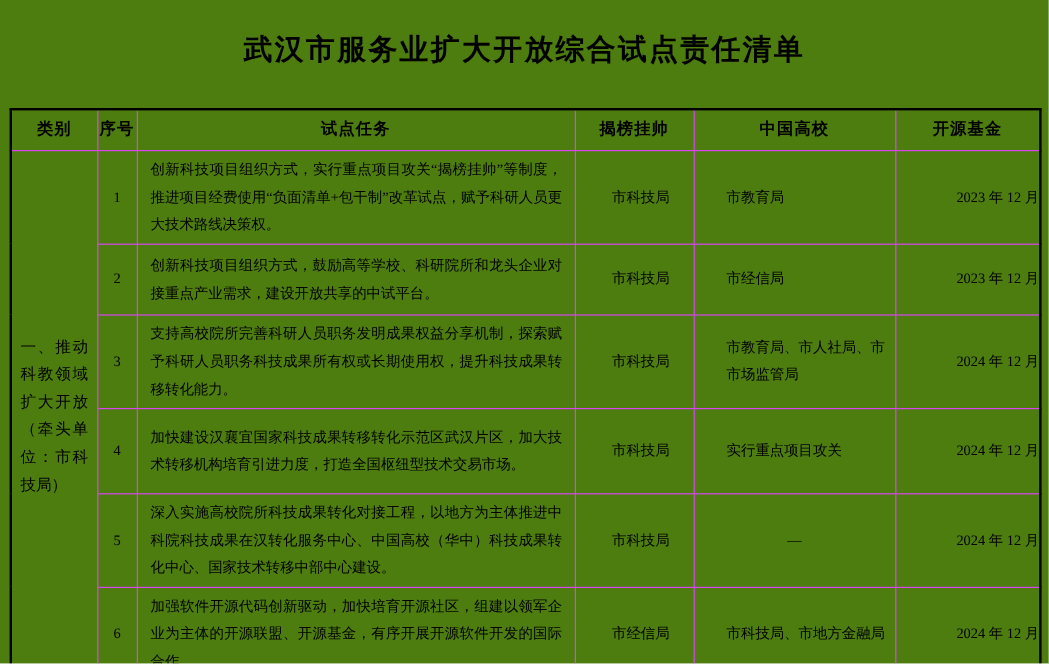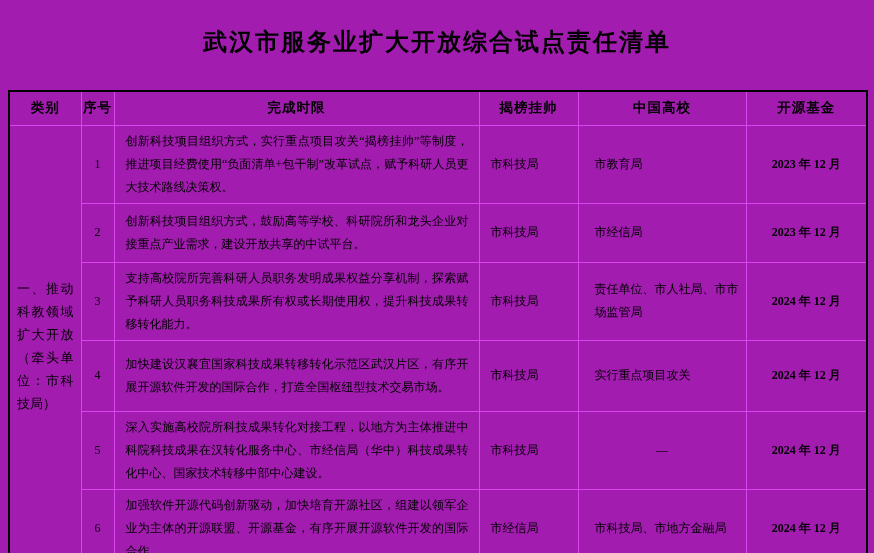--- a/index.html
+++ b/index.html
@@ -6,21 +6,21 @@
     margin: 0;
     padding: 0;
     background: #ffffff;
     color: #000000;
     font-family: "Liberation Serif", serif;
   }
   .page {
     position: relative;
     width: 874px;
     height: 553px;
-    background: #a21caf;
+    background: #4d7c0f;
     overflow: hidden;
   }
   .title {
     margin: 27px 0 0 0;
     text-align: center;
     font-family: "Liberation Sans", sans-serif;
     font-weight: bold;
     font-size: 24px;
     letter-spacing: 2px;
     line-height: 30px;
@@ -62,24 +62,24 @@
     padding: 4px 7px;
     font-size: 13px;
     line-height: 23px;
   }
   td.no   { text-align: center; }
   td.task {
     text-align: justify;
     text-justify: inter-ideograph;
     padding: 4px 10px 4px 11px;
   }
-  td.lead { padding-left: 11px; text-align: left; }
-  td.resp { padding-left: 16px;  padding-right: 6px; text-align: left; }
+  td.lead { padding-left: 11px; text-align: center; }
+  td.resp { padding-left: 27px;  padding-right: 6px; text-align: left; }
   td.resp.center { padding-left: 0; padding-right: 0; text-align: center; }
-  td.date { text-align: center; font-weight: bold; }
+  td.date { text-align: right; }
 </style>
 </head>
 <body>
 
 <div class="page">
 
   <h1 class="title">武汉市服务业扩大开放综合试点责任清单</h1>
 
   <table class="doc-table">
     <colgroup>
@@ -87,21 +87,21 @@
       <col style="width:33px">
       <col style="width:365px">
       <col style="width:99px">
       <col style="width:168px">
       <col style="width:121px">
     </colgroup>
     <thead>
       <tr class="hdr">
         <th>类别</th>
         <th>序号</th>
-        <th>完成时限</th>
+        <th>试点任务</th>
         <th>揭榜挂帅</th>
         <th>中国高校</th>
         <th>开源基金</th>
       </tr>
     </thead>
     <tbody>
       <tr class="row-h1">
         <td class="cat" rowspan="6">一、推动科教领域扩大开放（牵头单位：市科技局）</td>
         <td class="no">1</td>
         <td class="task">创新科技项目组织方式，实行重点项目攻关“揭榜挂帅”等制度，推进项目经费使用“负面清单+包干制”改革试点，赋予科研人员更大技术路线决策权。</td>
@@ -113,33 +113,33 @@
         <td class="no">2</td>
         <td class="task">创新科技项目组织方式，鼓励高等学校、科研院所和龙头企业对接重点产业需求，建设开放共享的中试平台。</td>
         <td class="lead">市科技局</td>
         <td class="resp">市经信局</td>
         <td class="date">2023 年 12 月</td>
       </tr>
       <tr class="row-h3">
         <td class="no">3</td>
         <td class="task">支持高校院所完善科研人员职务发明成果权益分享机制，探索赋予科研人员职务科技成果所有权或长期使用权，提升科技成果转移转化能力。</td>
         <td class="lead">市科技局</td>
-        <td class="resp">责任单位、市人社局、市市场监管局</td>
+        <td class="resp">市教育局、市人社局、市市场监管局</td>
         <td class="date">2024 年 12 月</td>
       </tr>
       <tr class="row-h4">
         <td class="no">4</td>
-        <td class="task">加快建设汉襄宜国家科技成果转移转化示范区武汉片区，有序开展开源软件开发的国际合作，打造全国枢纽型技术交易市场。</td>
+        <td class="task">加快建设汉襄宜国家科技成果转移转化示范区武汉片区，加大技术转移机构培育引进力度，打造全国枢纽型技术交易市场。</td>
         <td class="lead">市科技局</td>
         <td class="resp">实行重点项目攻关</td>
         <td class="date">2024 年 12 月</td>
       </tr>
       <tr class="row-h5">
         <td class="no">5</td>
-        <td class="task">深入实施高校院所科技成果转化对接工程，以地方为主体推进中科院科技成果在汉转化服务中心、市经信局（华中）科技成果转化中心、国家技术转移中部中心建设。</td>
+        <td class="task">深入实施高校院所科技成果转化对接工程，以地方为主体推进中科院科技成果在汉转化服务中心、中国高校（华中）科技成果转化中心、国家技术转移中部中心建设。</td>
         <td class="lead">市科技局</td>
         <td class="resp center">—</td>
         <td class="date">2024 年 12 月</td>
       </tr>
       <tr class="row-h6">
         <td class="no">6</td>
         <td class="task">加强软件开源代码创新驱动，加快培育开源社区，组建以领军企业为主体的开源联盟、开源基金，有序开展开源软件开发的国际合作。</td>
         <td class="lead">市经信局</td>
         <td class="resp">市科技局、市地方金融局</td>
         <td class="date">2024 年 12 月</td>

